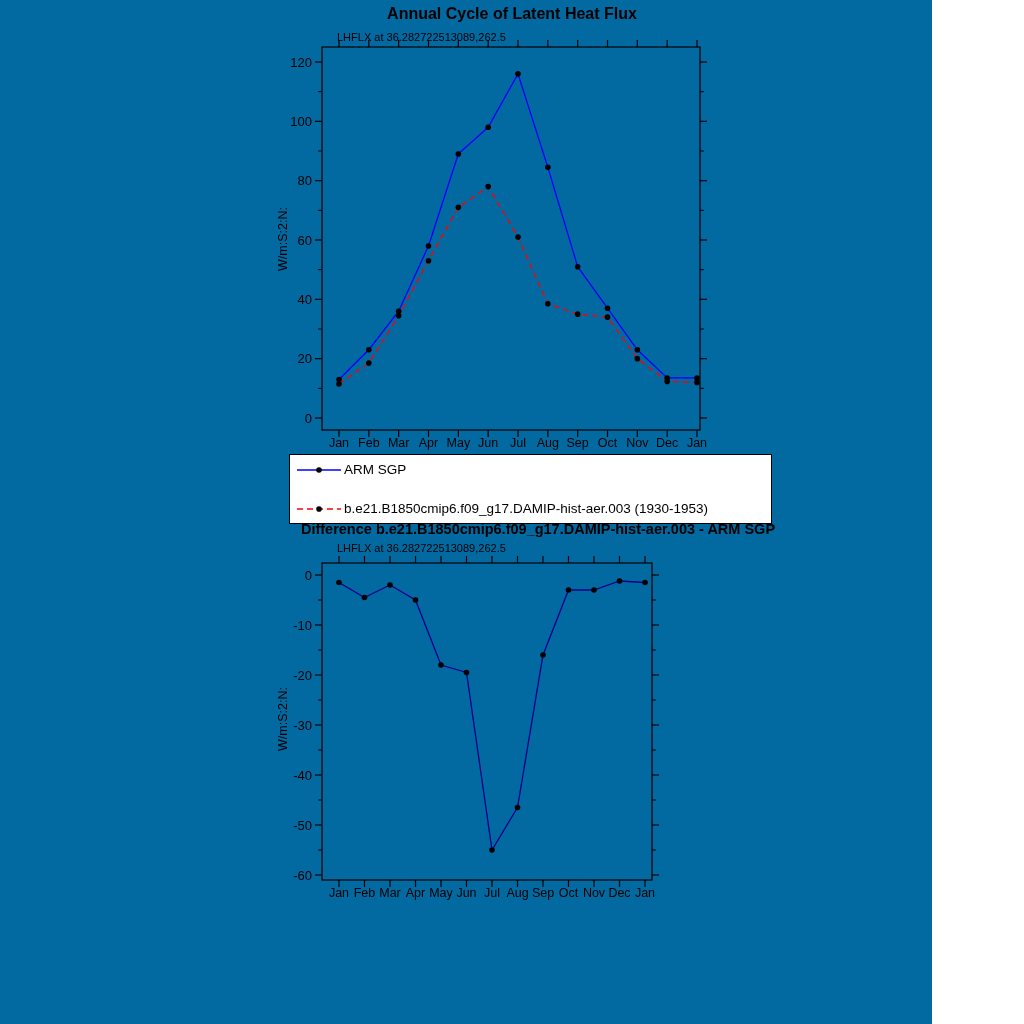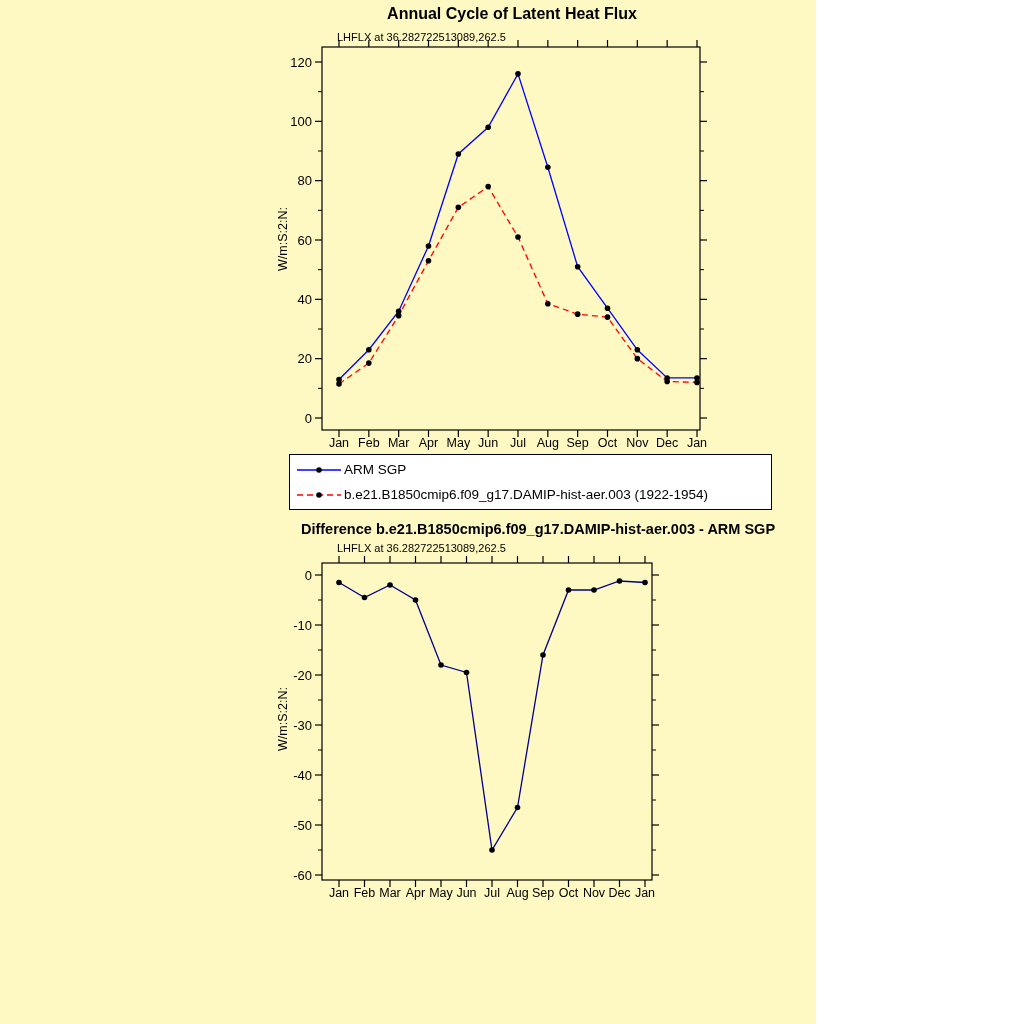--- a/index.html
+++ b/index.html
@@ -1,38 +1,38 @@
 <!DOCTYPE html>
 <html><head>
 <meta charset="utf-8">
 <style>
   * { margin: 0; padding: 0; box-sizing: border-box; }
   html, body { width: 1024px; height: 1024px; background: #ffffff; }
   body { font-family: "Liberation Sans", "DejaVu Sans", sans-serif; color: #000; }
-  .page { position: relative; width: 816px; height: 1024px; background: #fef9c3; overflow: hidden; }
+  .page { position: relative; width: 932px; height: 1024px; background: #0369a1; overflow: hidden; }
 
   .title { position: absolute; font-weight: bold; color: #000; white-space: nowrap; }
   .title-top { top: 5px; left: 0; width: 1024px; text-align: center; font-size: 16px; }
   .title-bottom { top: 521px; left: 0; width: 980px; text-align: center; font-size: 14.5px; margin-left: 48px; }
 
   .subtitle { position: absolute; font-size: 11px; color: #000; white-space: nowrap; }
   .subtitle-top { top: 31px; left: 337px; }
   .subtitle-bottom { top: 542px; left: 337px; }
 
   .ylabel { position: absolute; width: 200px; text-align: center; font-size: 12.5px;
             transform: rotate(-90deg); color: #000; }
   .ylabel-top { left: 183px; top: 232px; }
   .ylabel-bottom { left: 183px; top: 712px; }
 
   #plots { position: absolute; left: 0; top: 0; }
   svg text { font-family: "Liberation Sans", "DejaVu Sans", sans-serif; fill: #000; }
 
   .legend { position: absolute; left: 289px; top: 454px; width: 483px;
             border: 1px solid #000; background: #fff; padding: 4px 6px;
-            display: flex; flex-direction: column; gap: 4px; }
+            display: flex; flex-direction: column; gap: 18px; }
   .legend-row { display: flex; align-items: center; height: 21px; }
   .legend-sample { flex: 0 0 46px; }
   .legend-label { font-size: 13.5px; margin-left: 2px; white-space: nowrap; }
 </style>
 </head>
 <body>
 
 <div class="page">
 
   <div class="title title-top">Annual Cycle of Latent Heat Flux</div>
@@ -244,17 +244,17 @@
         <line id="ls0" x1="1" y1="7" x2="45" y2="7" stroke-width="1.3" stroke="#0000ff"></line>
         <circle class="legend-dot" cx="23" cy="7" r="2.8" fill="#000000"></circle>
       </svg>
       <span class="legend-label">ARM SGP</span>
     </div>
     <div class="legend-row">
       <svg class="legend-sample" width="46" height="14">
         <line id="ls1" x1="1" y1="7" x2="45" y2="7" stroke-width="1.3" stroke="#ff0000" stroke-dasharray="6 4"></line>
         <circle class="legend-dot" cx="23" cy="7" r="2.8" fill="#000000"></circle>
       </svg>
-      <span class="legend-label">b.e21.B1850cmip6.f09_g17.DAMIP-hist-aer.003 (1922-1954)</span>
+      <span class="legend-label">b.e21.B1850cmip6.f09_g17.DAMIP-hist-aer.003 (1930-1953)</span>
     </div>
   </div>
 
 </div>
 
 </body></html>

